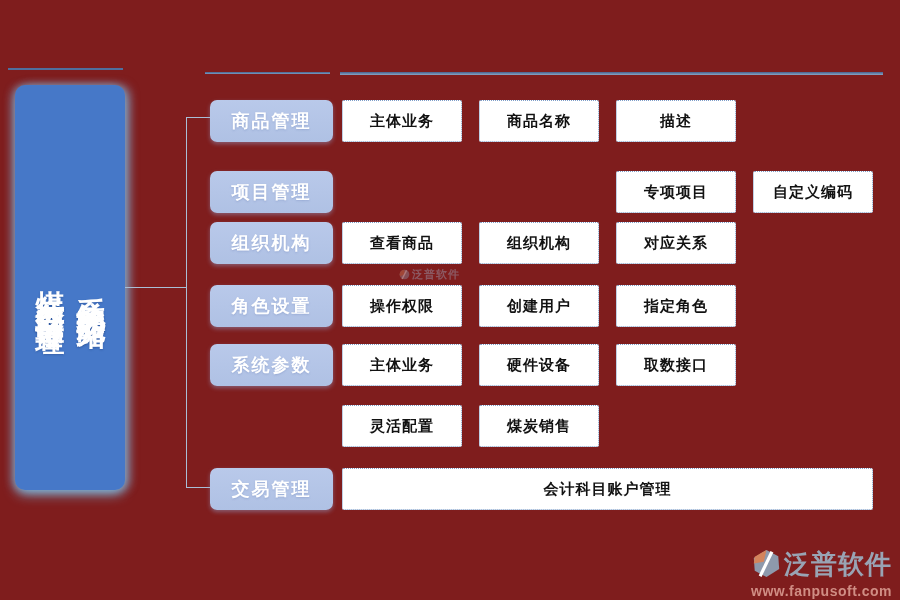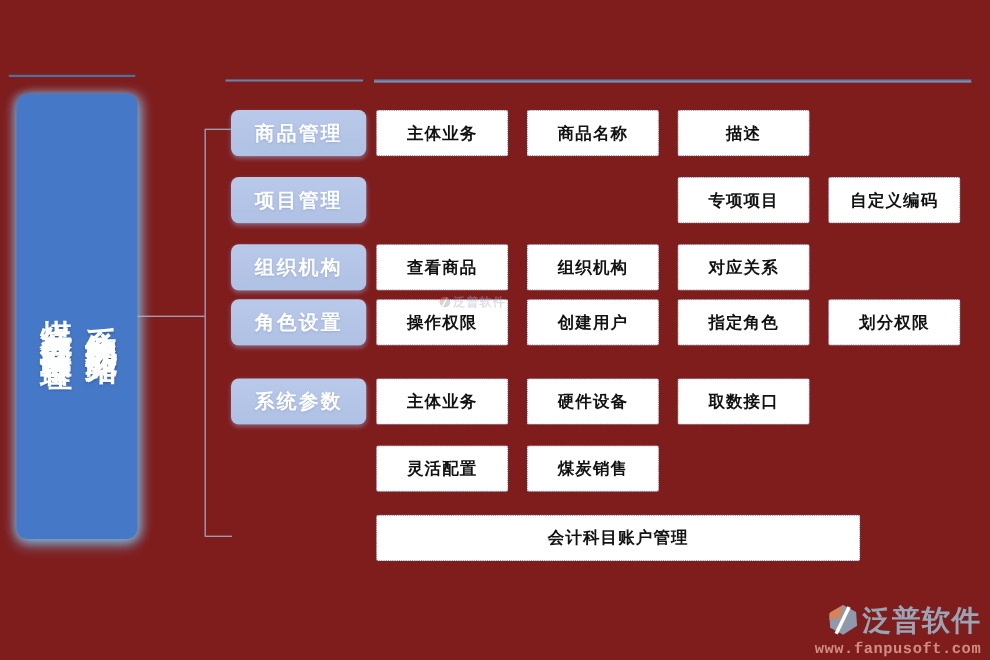--- a/index.html
+++ b/index.html
@@ -34,33 +34,33 @@
     background:linear-gradient(to bottom,#b9c9ea,#afc1e4);border-radius:7px;
     display:flex;align-items:center;justify-content:center;
     color:#fff;font-size:18px;font-weight:bold;letter-spacing:2px;
     text-shadow:0 1px 2px rgba(120,140,190,.45);
     box-shadow:0 2px 4px rgba(150,170,215,.45);}
   .item{position:absolute;top:0;width:120px;height:42px;background:#fff;
     border:1px dotted #7f9fc9;border-radius:2px;box-sizing:border-box;
     display:flex;align-items:center;justify-content:center;
     color:#121212;font-size:15px;font-weight:bold;letter-spacing:1px;}
   .item.c1{left:342px;} .item.c2{left:479px;} .item.c3{left:616px;} .item.c4{left:753px;}
-  .item.wide{left:342px;width:440px;}
+  .item.wide{left:342px;width:531px;}
 
   
   .watermark{position:absolute;left:399px;top:267px;display:flex;align-items:center;gap:2px;
     opacity:.4;pointer-events:none;}
   .watermark .wm-mark{width:11px;height:11px;}
   .watermark .wm-text{font-size:11px;font-weight:bold;color:#9fb0c8;letter-spacing:1px;}
 
   
   .logo{position:absolute;right:8px;top:549px;width:160px;text-align:right;}
   .logo-row{display:flex;align-items:center;justify-content:flex-end;gap:3px;}
   .logo-name{font-size:26px;font-weight:bold;color:#99a4b4;letter-spacing:1px;line-height:1;}
-  .logo-url{font-family:Liberation Mono, monospace;
+  .logo-url{font-family:Liberation Sans, sans-serif;
     font-size:14px;font-weight:bold;color:#d08d84;letter-spacing:.5px;margin-top:5px;}
 </style>
 </head>
 <body>
 
 <div class="stage">
 
   <div class="topline topline-banner"></div>
   <div class="topline topline-cat"></div>
   <div class="topline topline-main"></div>
@@ -75,54 +75,54 @@
   <div class="conn conn-stub-top"></div>
   <div class="conn conn-stub-bottom"></div>
 
   <div class="row" style="top:100px">
     <div class="cat">商品管理</div>
     <div class="item c1">主体业务</div>
     <div class="item c3">描述</div>
     <div class="item c2">商品名称</div>
   </div>
 
-  <div class="row" style="top:161px">
+  <div class="row" style="top:171px">
     <div class="cat">项目管理</div>
     <div class="item c3">专项项目</div>
     <div class="item c4">自定义编码</div>
   </div>
 
   <div class="row" style="top:222px">
     <div class="cat">组织机构</div>
     <div class="item c1">查看商品</div>
     <div class="item c2">组织机构</div>
     <div class="item c3">对应关系</div>
   </div>
 
-  <div class="row" style="top:272px">
+  <div class="row" style="top:285px">
     <div class="cat">角色设置</div>
     <div class="item c1">操作权限</div>
     <div class="item c2">创建用户</div>
     <div class="item c3">指定角色</div>
-    <div class="item c4">划分权限</div>
   </div>
 
   <div class="row" style="top:344px">
     <div class="cat">系统参数</div>
     <div class="item c2">硬件设备</div>
     <div class="item c1">主体业务</div>
     <div class="item c3">取数接口</div>
   </div>
 
   <div class="row" style="top:405px">
     <div class="item c2">煤炭销售</div>
     <div class="item c1">灵活配置</div>
   </div>
 
   <div class="row" style="top:468px">
+    <div class="cat">交易管理</div>
     <div class="item wide">会计科目账户管理</div>
   </div>
 
   <div class="watermark">
     <svg class="wm-mark" viewBox="0 0 32 32">
       <circle cx="16" cy="16" r="14" fill="#8e99ac"></circle>
       <path d="M16 2 A14 14 0 0 0 3 21 L16 16 Z" fill="#d4845c"></path>
       <path d="M22 4 L9 29" stroke="#fff" stroke-width="4"></path>
     </svg>
     <span class="wm-text">泛普软件</span>

